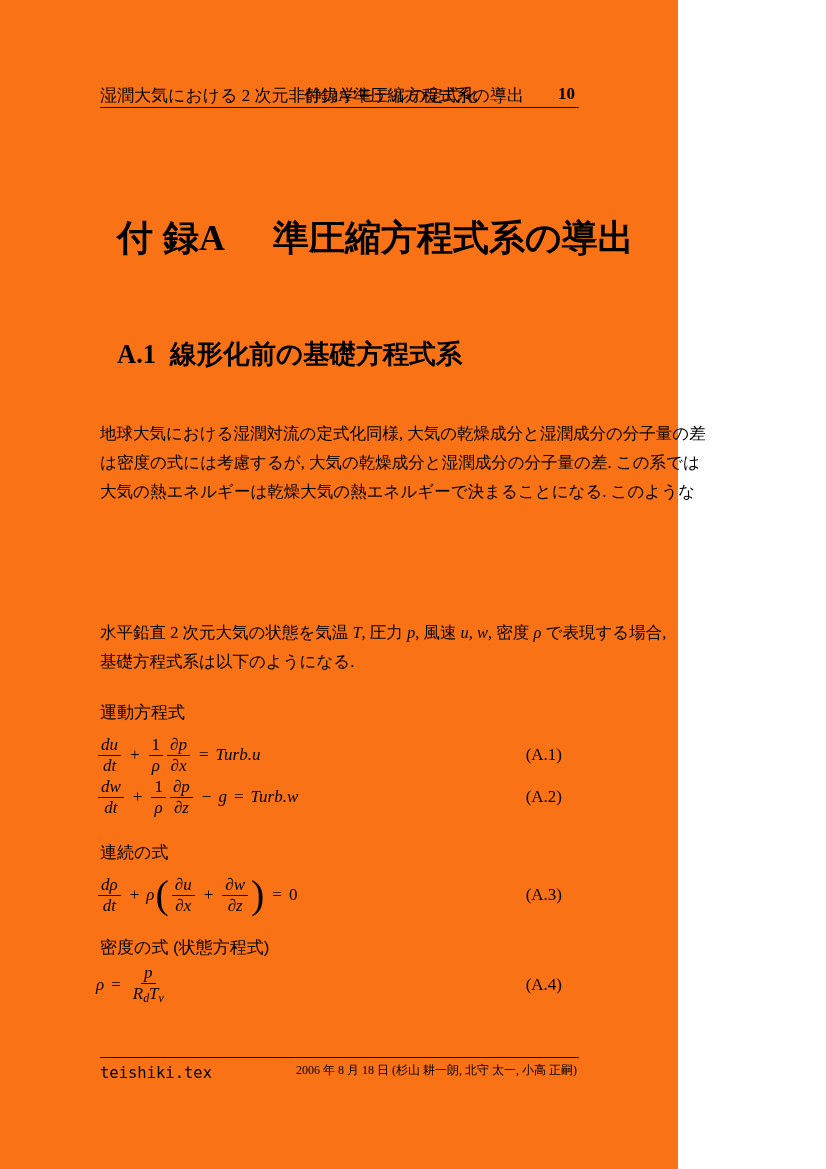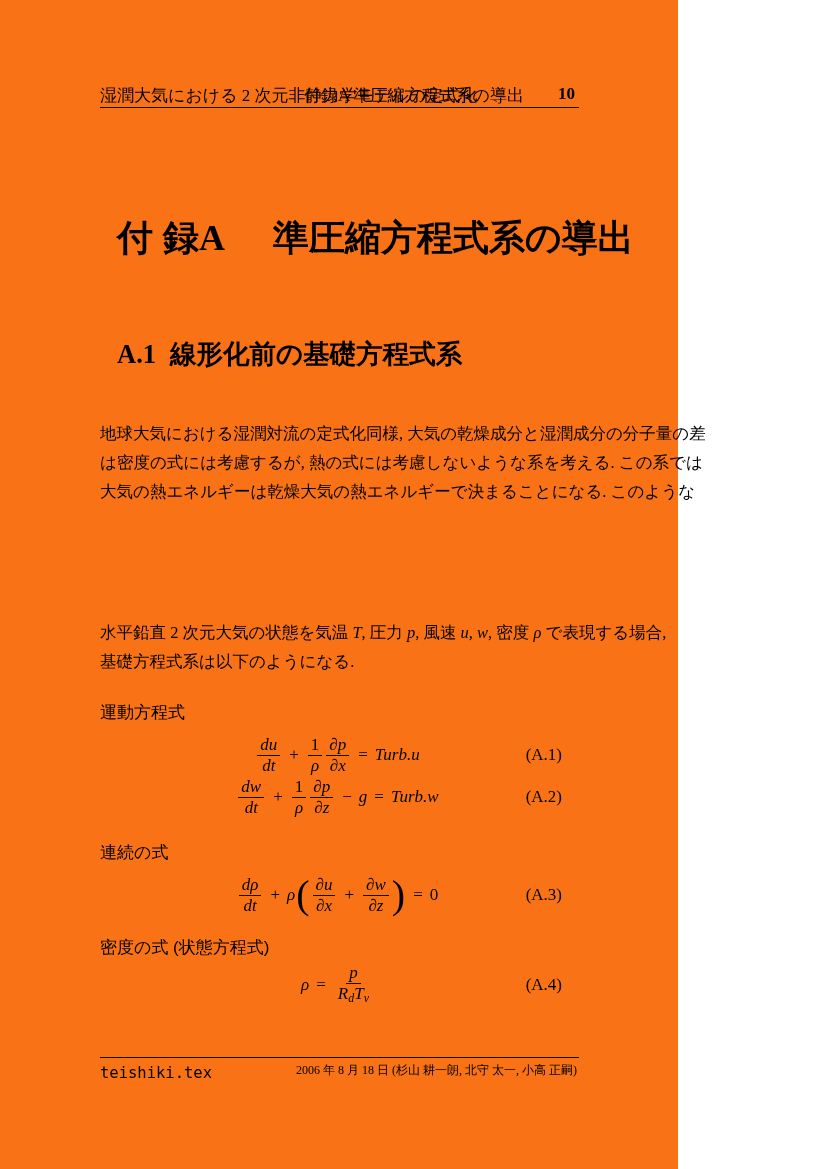--- a/index.html
+++ b/index.html
@@ -65,21 +65,21 @@
   
   .eqlabel {
     position: absolute; left: 100px;
     font-family: Liberation Sans, sans-serif;
     font-size: 17px; line-height: 22px; white-space: nowrap;
   }
 
   
   .eqrow {
     position: absolute; left: 96px; right: 99px; height: 46px;
-    display: flex; align-items: center; justify-content: center;
+    display: flex; align-items: center; justify-content: flex-start;
     font-size: 17px;
   }
   .eqc { display: flex; align-items: center; white-space: nowrap; }
   .eqtag {
     position: absolute; right: 17px; top: 50%; transform: translateY(-50%);
     font-family: "Liberation Serif", "DejaVu Serif", serif; font-size: 17px;
   }
   .fr { display: inline-flex; flex-direction: column; align-items: center; margin: 0 2px; }
   .fr .n, .fr .d { display: block; padding: 0 3px; line-height: 20px; text-align: center; }
   .fr .n { border-bottom: 1.4px solid #000; }
@@ -126,21 +126,21 @@
   <div class="chapter">
     <span class="ch-label"><span class="seg-jp">付 録</span><span class="seg-rm">A</span></span><span class="ch-title">準圧縮方程式系の導出</span>
   </div>
 
   <div class="section">
     <span class="h-num">A.1</span><span class="h-title">線形化前の基礎方程式系</span>
   </div>
 
   <div class="para" style="top:419px">
     <div class="ln jl">地球大気における湿潤対流の定式化同様, 大気の乾燥成分と湿潤成分の分子量の差</div>
-    <div class="ln jl">は密度の式には考慮するが, 熱の式には考慮しないような系を考える. この系では</div>
+    <div class="ln jl">は密度の式には考慮するが, 大気の乾燥成分と湿潤成分の分子量の差. この系では</div>
     <div class="ln jl">大気の熱エネルギーは乾燥大気の熱エネルギーで決まることになる. このような</div>
   </div>
 
 
   <div class="para" style="top:618px">
     <div class="ln jl"><span class="seg-jp">水平鉛直 2 次元大気の状態を気温 </span><span class="seg-mi">T</span><span class="seg-jp">, 圧力 </span><span class="seg-mi">p</span><span class="seg-jp">, 風速 </span><span class="seg-mi">u, w</span><span class="seg-jp">, 密度 </span><span class="seg-mi">ρ</span><span class="seg-jp"> で表現する場合,</span></div>
     <div class="ln">基礎方程式系は以下のようになる.</div>
   </div>
 
   <div class="eqlabel" style="top:702px">運動方程式</div>

